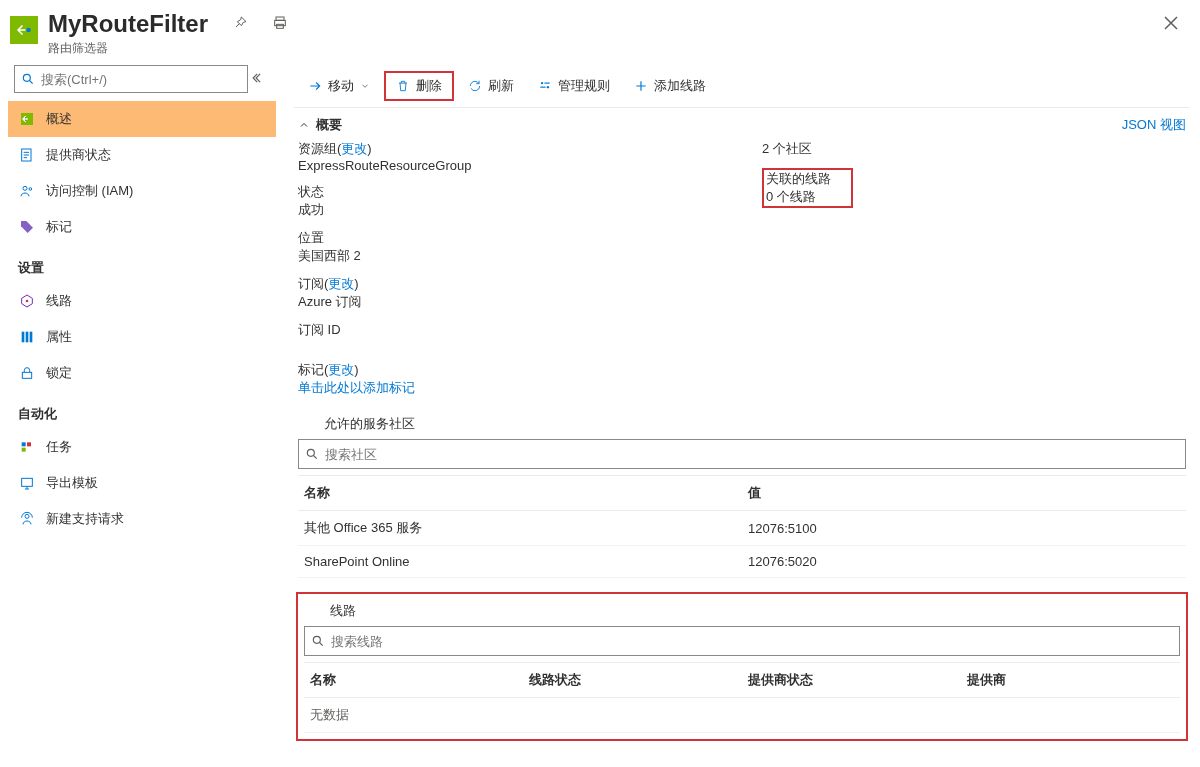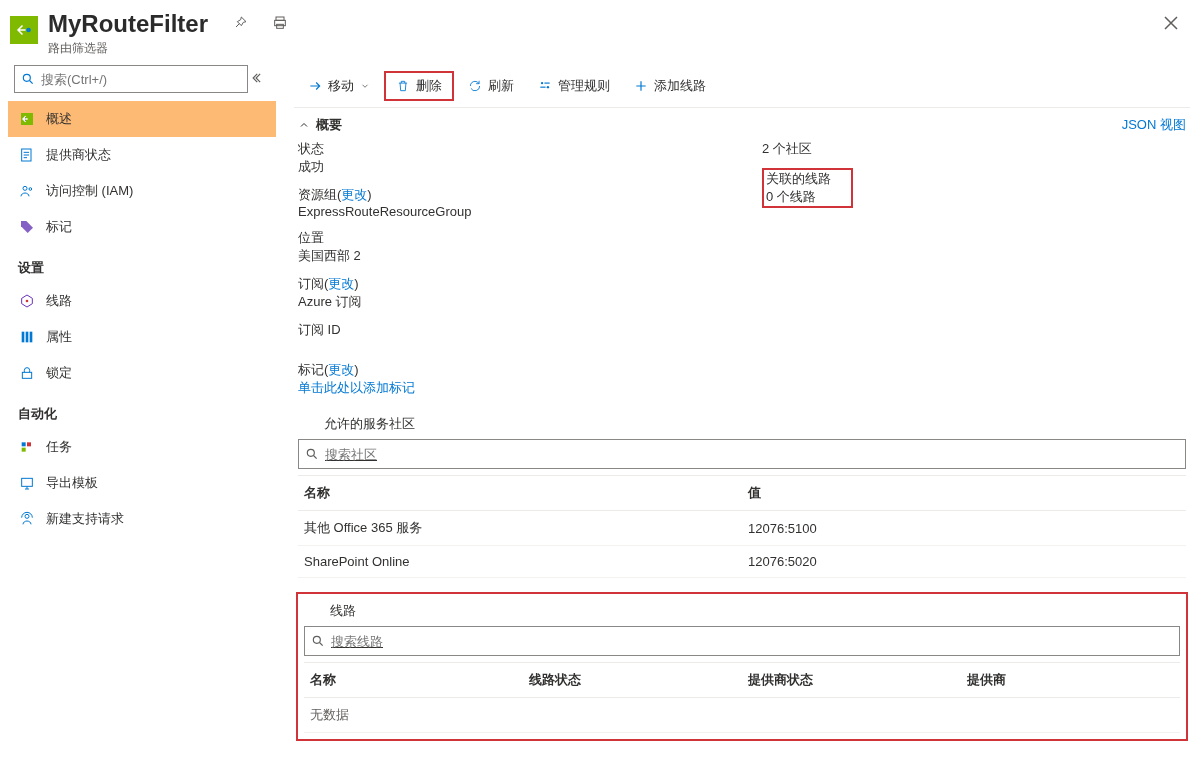--- a/index.html
+++ b/index.html
@@ -40,21 +40,21 @@
   .json-link { margin-left:auto; color:#0078d4; cursor:pointer; }
 
   .props { display:flex; gap:40px; padding:0 4px; }
   .col { flex:1; display:flex; flex-direction:column; gap:10px; }
   .prop .lbl { font-size:13px; color:#323130; }
   .prop .val { font-size:13px; color:#323130; }
   .link { color:#0078d4; cursor:pointer; }
   .inline-box { border:2px solid #d13438; display:inline-block; padding:0 20px 0 2px; }
 
   .section-title { padding:18px 4px 6px 4px; font-size:13px;margin-left:26px; }
-  .search-wide { display:flex; align-items:center; border:1px solid #8a8886; height:30px; margin:0 4px; padding:0 6px; gap:6px;text-decoration:underline; }
+  .search-wide { display:flex; align-items:center; border:1px solid #8a8886; height:30px; margin:0 4px; padding:0 6px; gap:6px; }
   .search-wide input { border:0; outline:0; flex:1; font-size:13px; }
 
   table { width:calc(100% - 8px); margin:6px 4px 0 4px; border-collapse:collapse; }
   th { text-align:left; font-weight:600; padding:8px 6px; border-bottom:1px solid #edebe9; border-top:1px solid #edebe9; }
   td { padding:8px 6px; border-bottom:1px solid #f3f2f1; }
   td.nodata { color:#605e5c; }
 
   .circuits-box { border:2px solid #d13438; margin:14px 2px 0 2px; padding:2px 2px 6px 2px; }
 </style>
 </head>
@@ -260,26 +260,26 @@
               <path d="M6 15l6-6 6 6" stroke="#323130" stroke-width="2" fill="none"></path>
             </svg>
           <span>概要</span>
         </div>
         <span class="json-link">JSON 视图</span>
       </div>
 
       <div class="props">
         <div class="col">
           <div class="prop">
+            <div class="lbl"><span>资源组</span>(<span class="link">更改</span>)</div>
+            <div class="val link">ExpressRouteResourceGroup</div>
+          </div>
+          <div class="prop">
             <div class="lbl">状态</div>
             <div class="val">成功</div>
-          </div>
-          <div class="prop">
-            <div class="lbl"><span>资源组</span>(<span class="link">更改</span>)</div>
-            <div class="val link">ExpressRouteResourceGroup</div>
           </div>
           <div class="prop">
             <div class="lbl">位置</div>
             <div class="val">美国西部 2</div>
           </div>
           <div class="prop">
             <div class="lbl"><span>订阅</span>(<span class="link">更改</span>)</div>
             <div class="val link">Azure 订阅</div>
           </div>
           <div class="prop">

